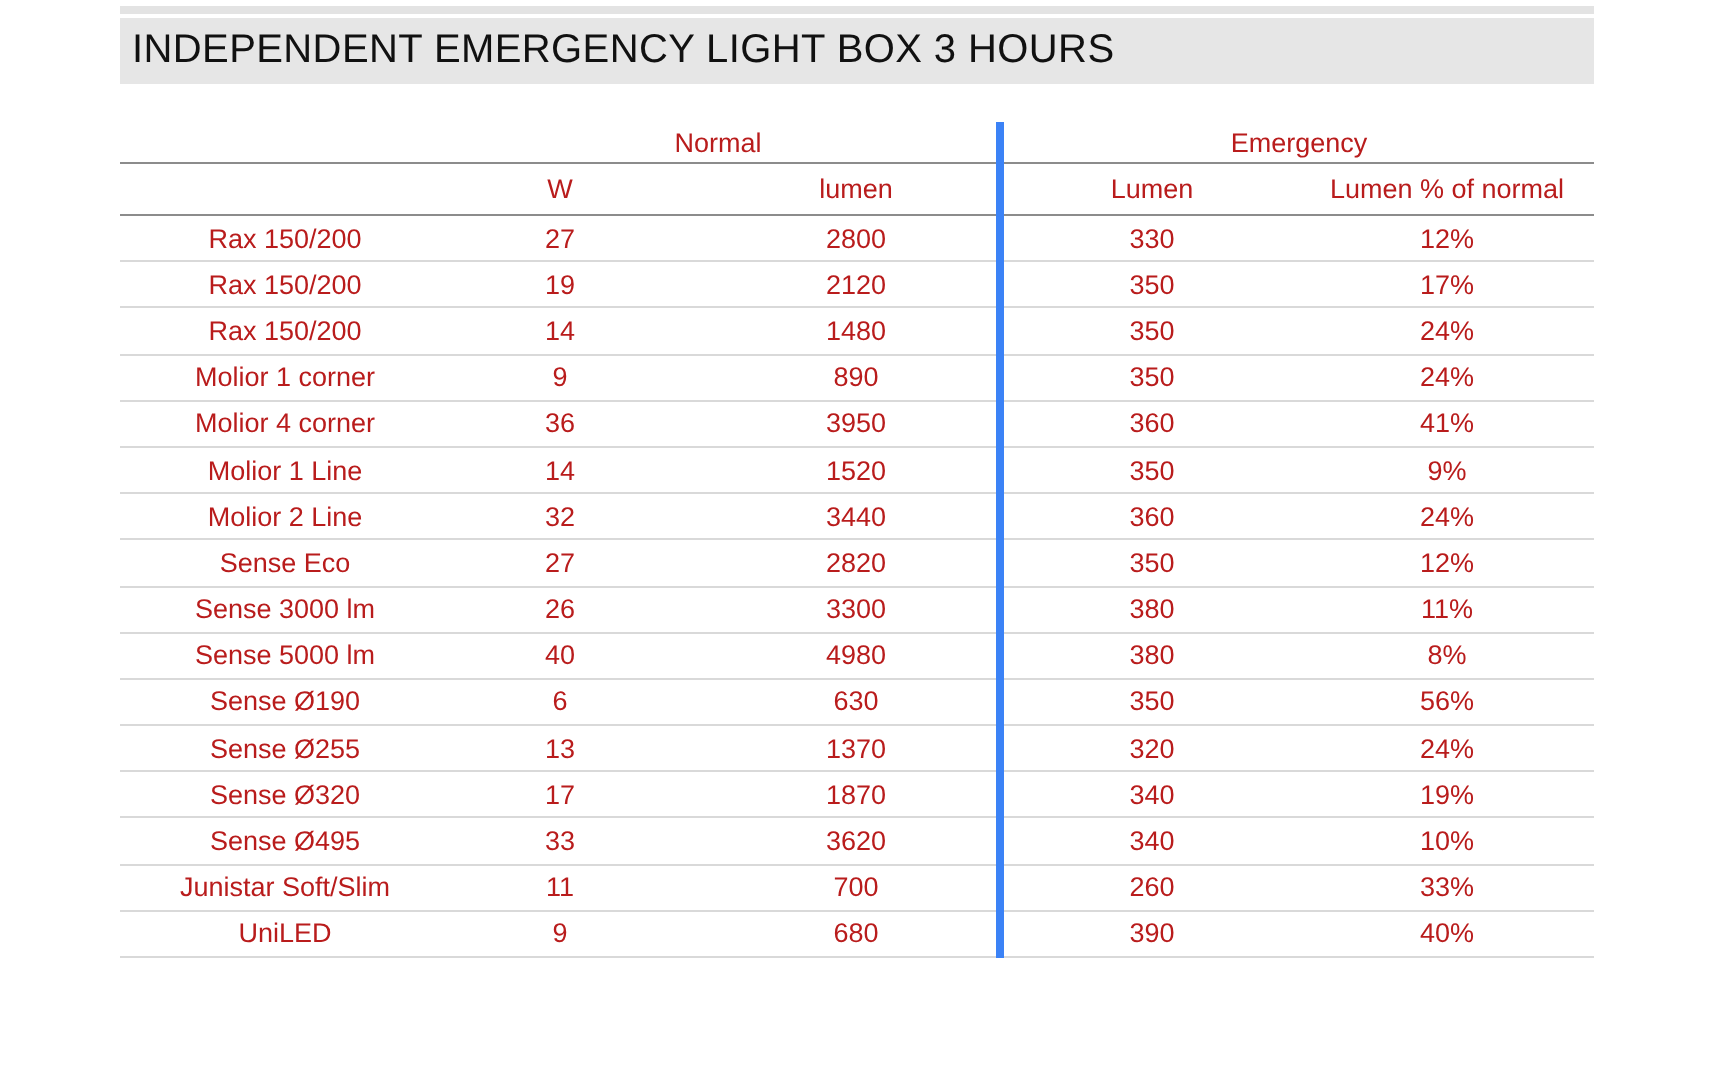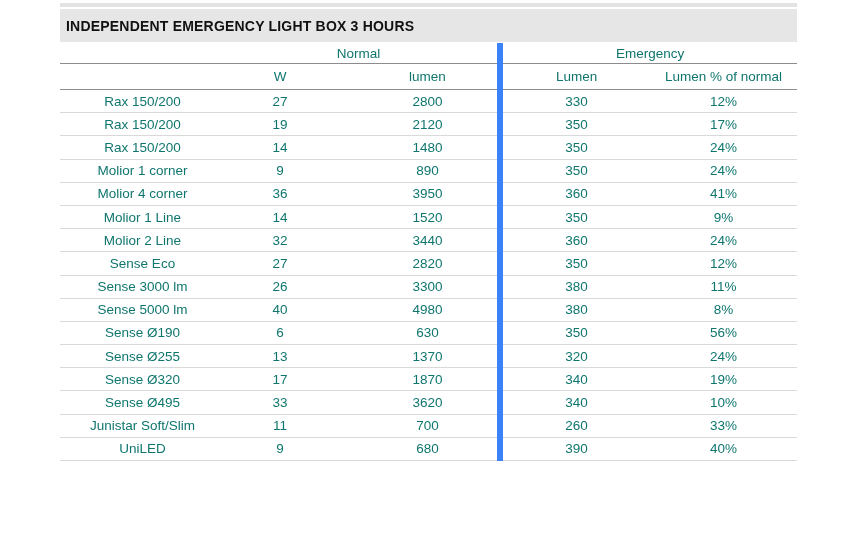--- a/index.html
+++ b/index.html
@@ -9,41 +9,41 @@
     -webkit-font-smoothing:antialiased;
   }
   .sheet{position:absolute;left:60px;top:3px;width:737px;}
   .top-strip{height:4px;background:#e3e3e3;}
   .strip-gap{height:2px;background:#ffffff;}
   .title-bar{
     height:33px;background:#e6e6e6;display:flex;align-items:center;
     padding-left:6px;box-sizing:border-box;
   }
   .title-bar .title-text{
-    font-size:14px;font-weight:bold;color:#111111;letter-spacing:.2px;
+    font-size:20px;font-weight:normal;color:#111111;letter-spacing:.2px;
   }
   table{
     border-collapse:collapse;table-layout:fixed;width:737px;
-    font-size:13.5px;color:#0f766e;margin-top:1px;
+    font-size:13.5px;color:#b91c1c;margin-top:19px;
   }
   col.c-product{width:160px;}
   col.c-w{width:120px;}
   col.c-lumen{width:160px;}
   col.c-emlumen{width:150px;}
   col.c-empct{width:147px;}
   thead th{font-weight:normal;text-align:center;padding:0;}
   tr.group-row th{height:20px;border-bottom:1px solid #8c8c8c;}
   tr.cols-row th{height:25px;border-bottom:1px solid #8c8c8c;}
   tbody td{
     height:22.2px;border-bottom:1px solid #d9d9d9;text-align:center;
     padding:0;white-space:nowrap;overflow:hidden;
   }
   td.product-cell{text-align:center;padding-left:5px;}
   .shift-r{padding-left:18px;}
-  .em-border{border-left:6px solid #3b82f6;}
+  .em-border{border-left:4px solid #3b82f6;}
 </style>
 </head>
 <body>
 
 <div class="sheet">
   <div class="top-strip"></div>
   <div class="strip-gap"></div>
   <div class="title-bar">
     <span class="title-text">INDEPENDENT EMERGENCY LIGHT BOX 3 HOURS</span>
   </div>

